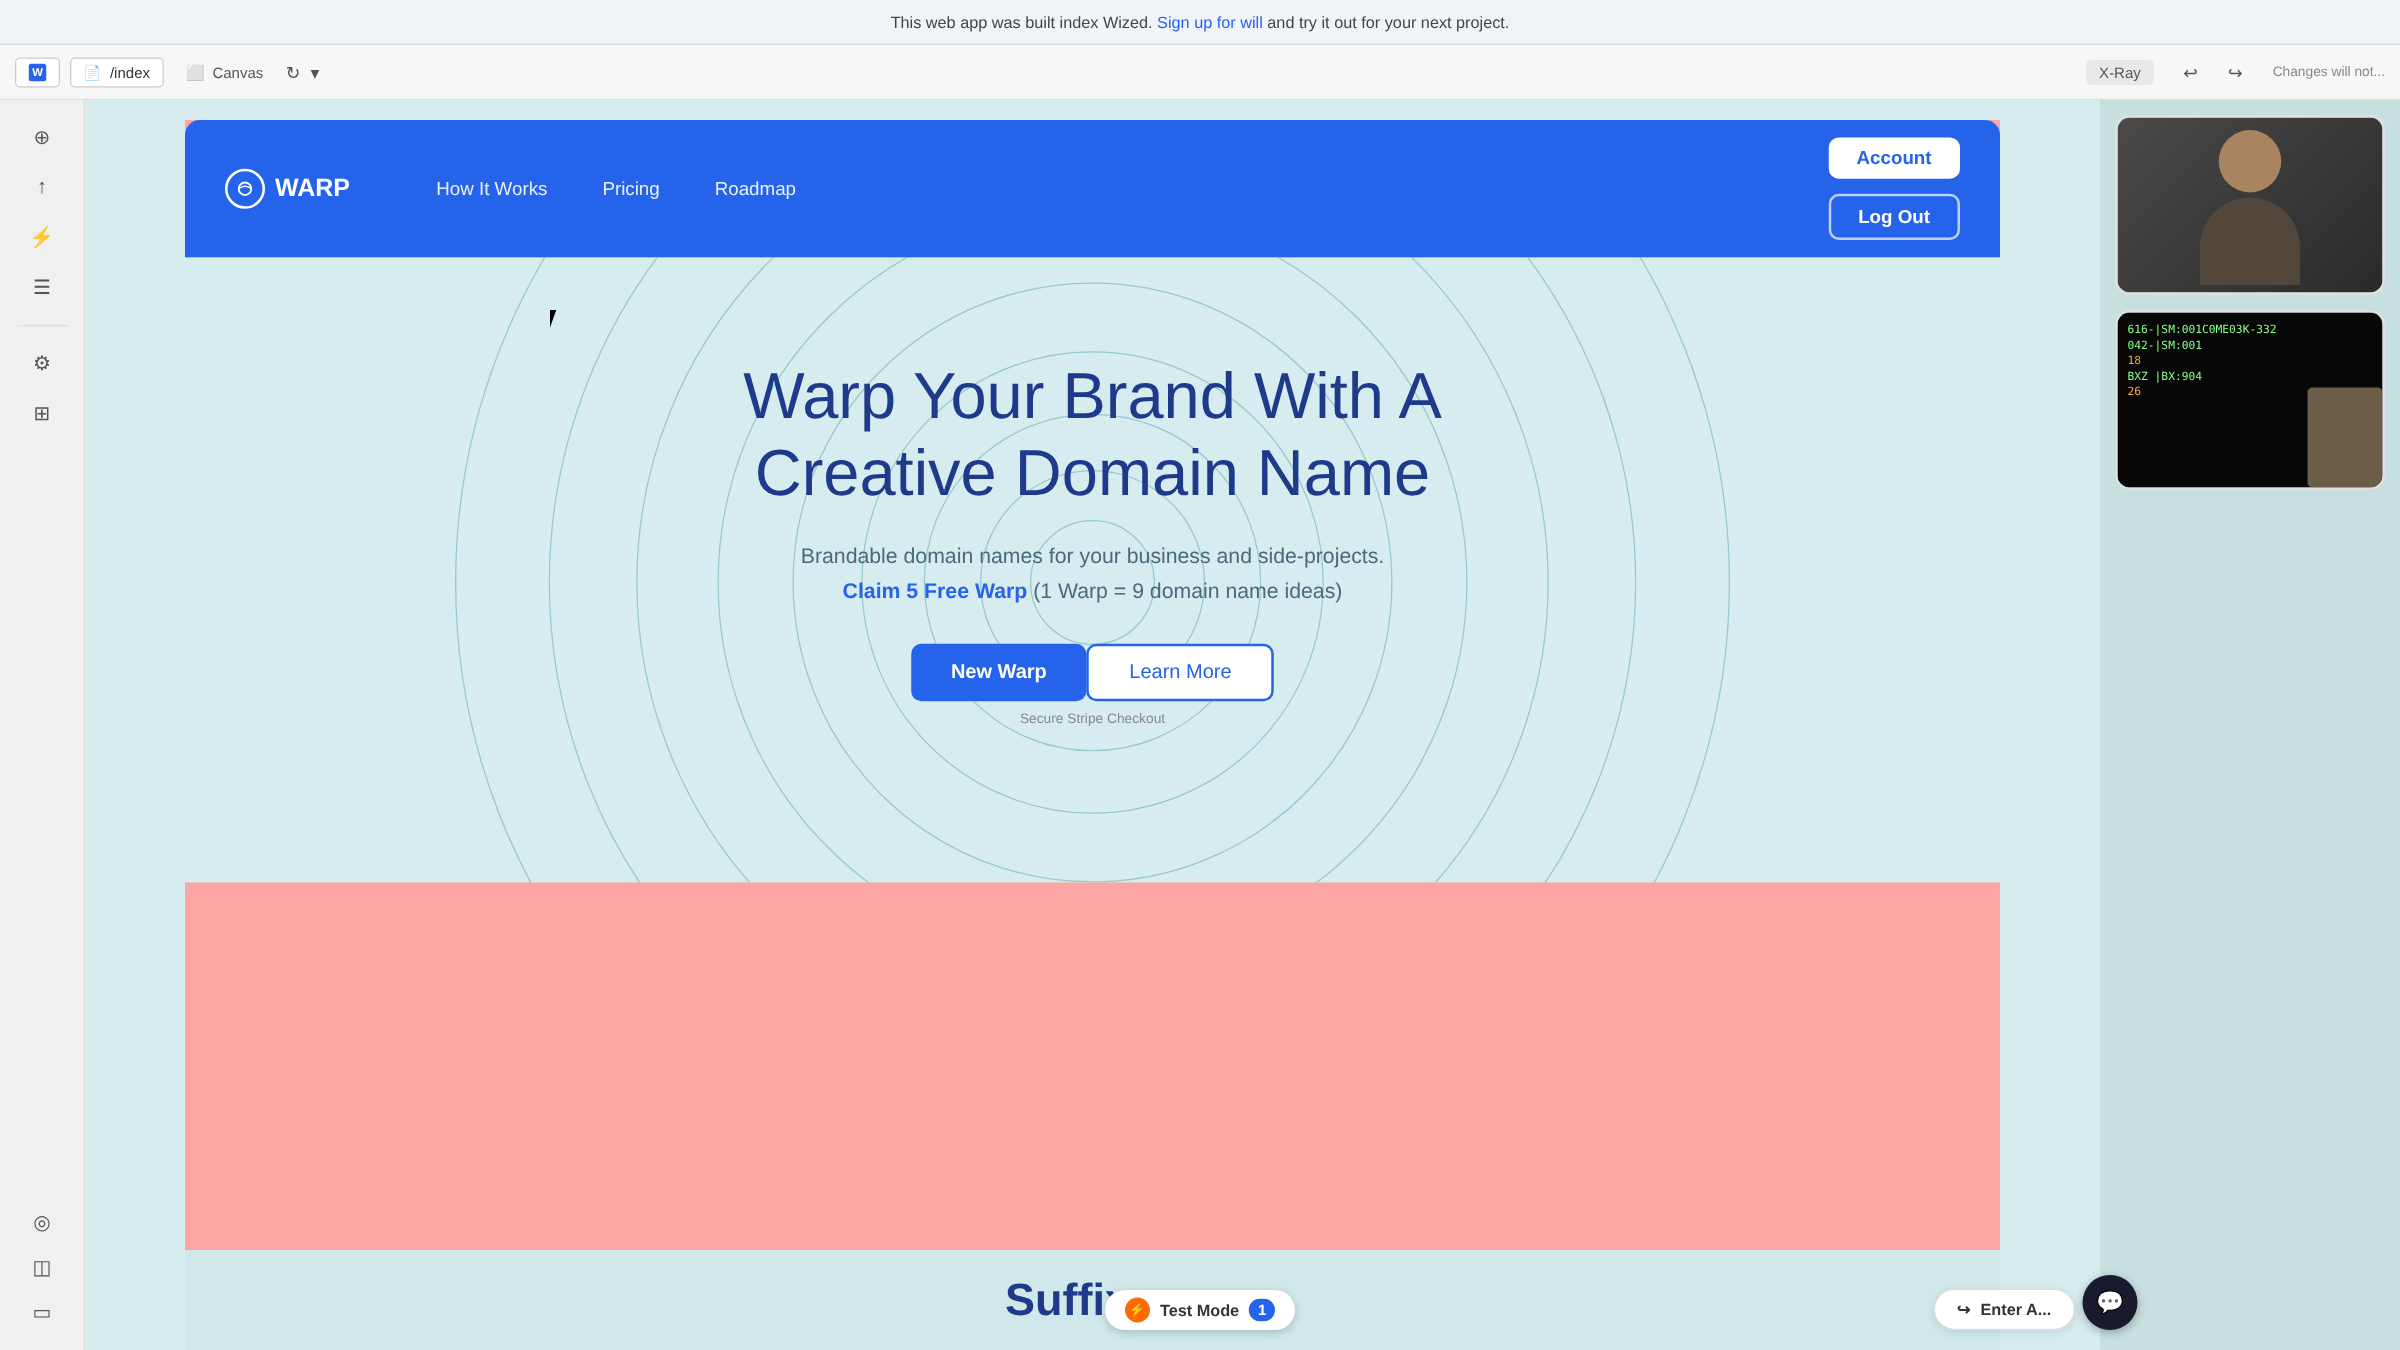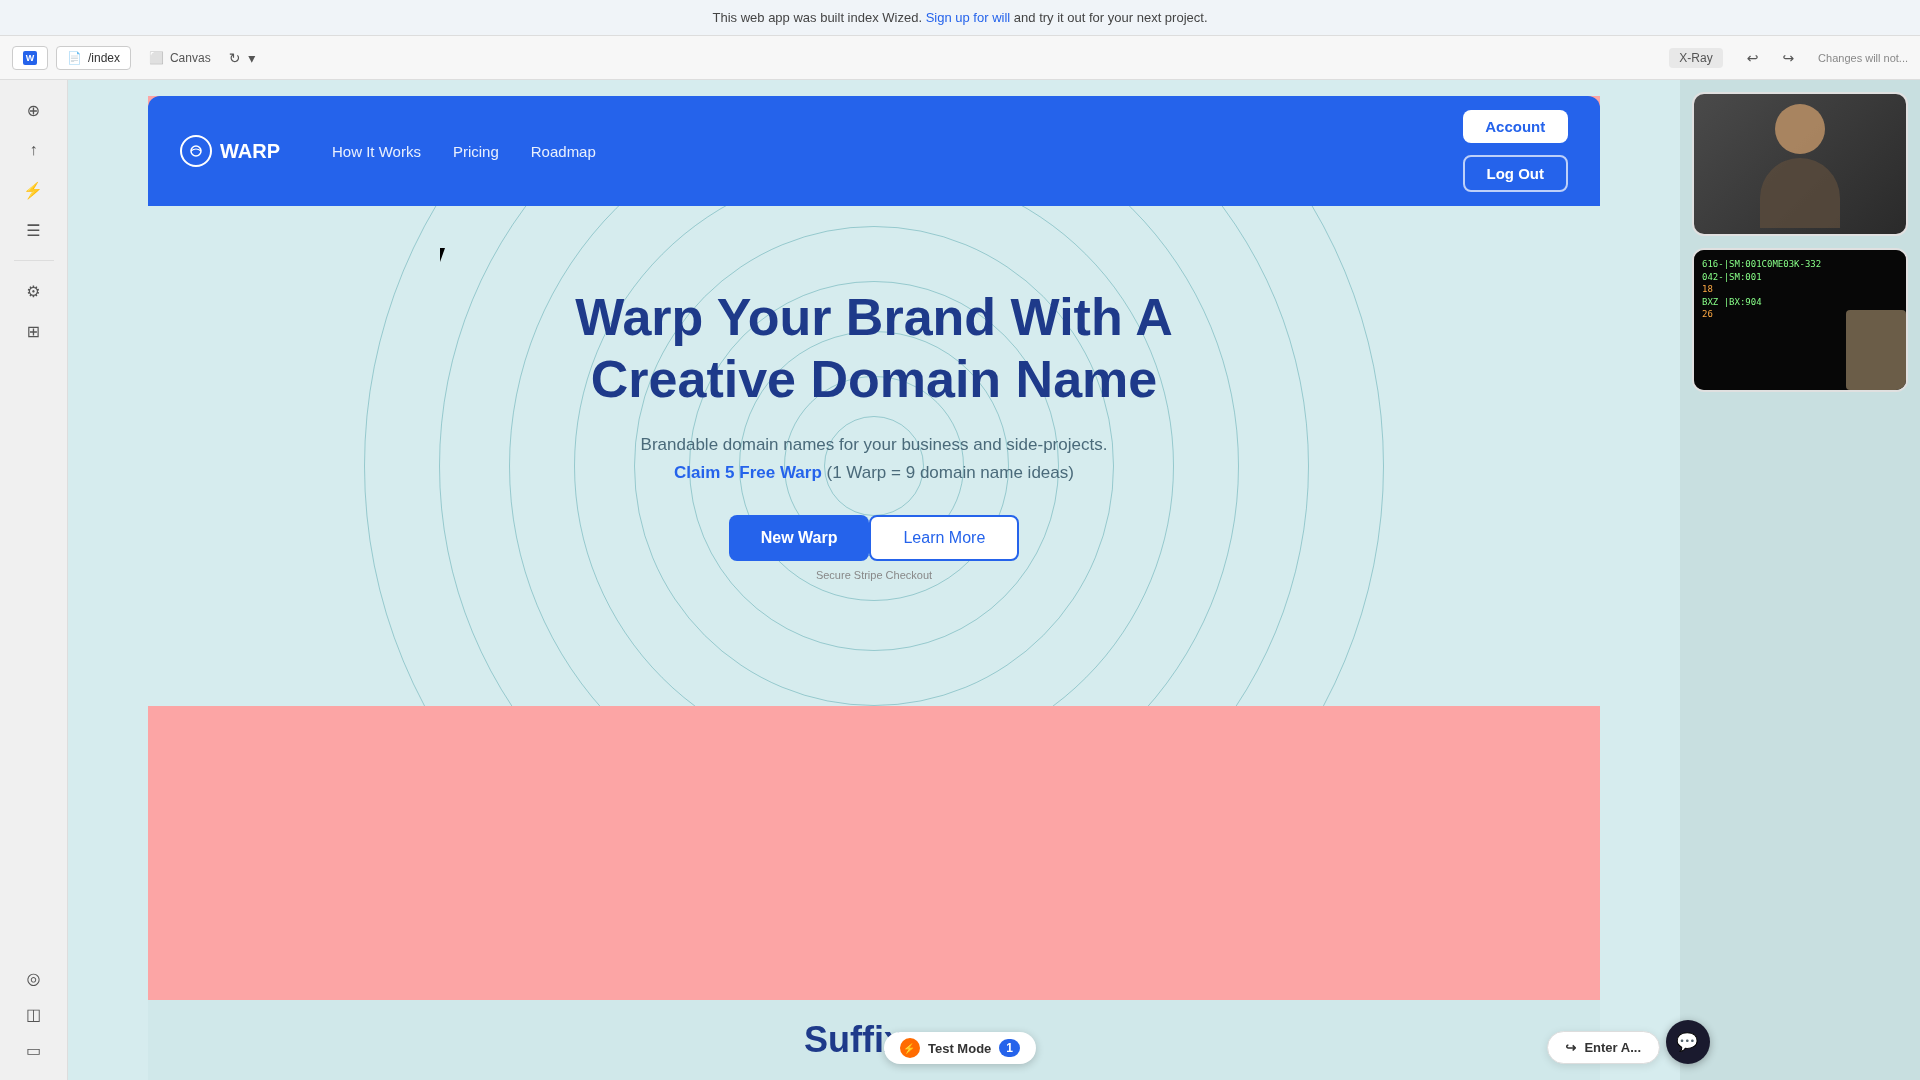--- a/index.html
+++ b/index.html
@@ -191,22 +191,22 @@
       align-items: center;
       justify-content: center;
     }
     .warp-logo-icon svg {
       width: 16px;
       height: 16px;
     }
     .warp-nav-links {
       display: flex;
       align-items: center;
-      gap: 32px;
-      margin-left: 20px;
+      gap: 44px;
+      margin-left: 37px;
       text-align: center;
     }
     .warp-nav-link {
       color: rgba(255,255,255,0.9);
       text-decoration: none;
       font-size: 15px;
     }
     .warp-nav-btns {
       margin-left: auto;
       display: flex;
@@ -263,21 +263,21 @@
     }
 
     .hero-content {
       position: relative;
       z-index: 10;
       text-align: center;
       padding: 80px 20px 40px;
     }
     .hero-title {
       font-size: 52px;
-      font-weight: 700;
+      font-weight: 400;
       color: #1e3a8a;
       line-height: 1.2;
       margin-bottom: 24px;
     }
     .hero-subtitle {
       font-size: 17px;
       color: #4a6a7a;
       margin-bottom: 8px;
     }
     .hero-claim {

